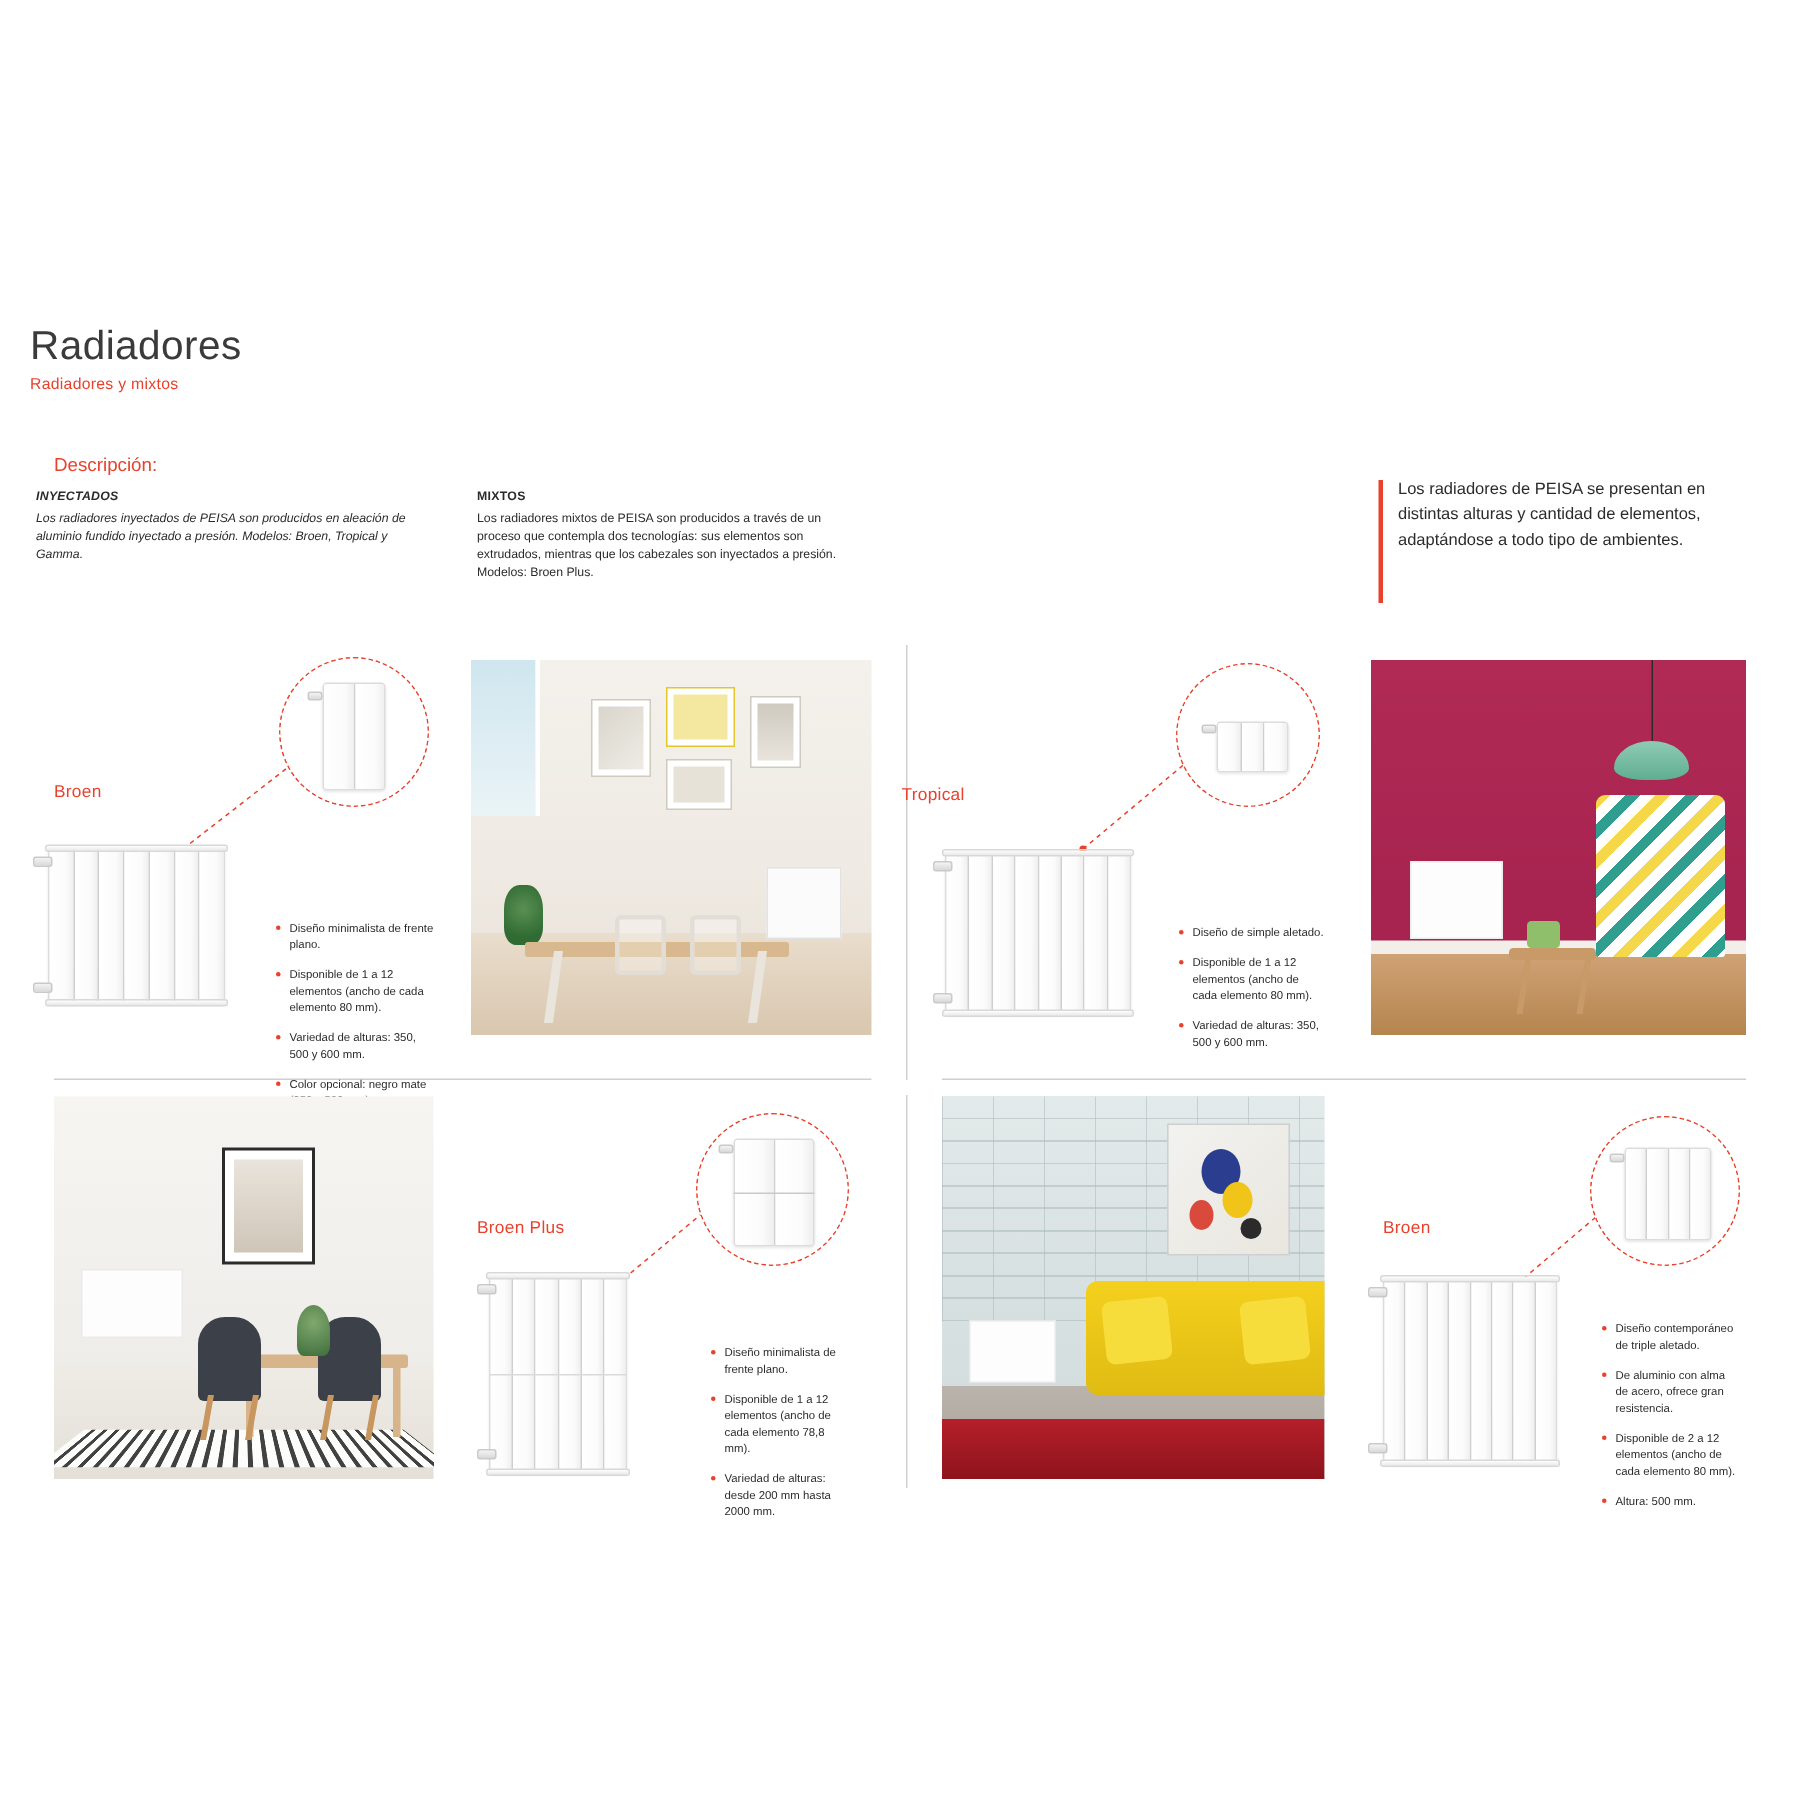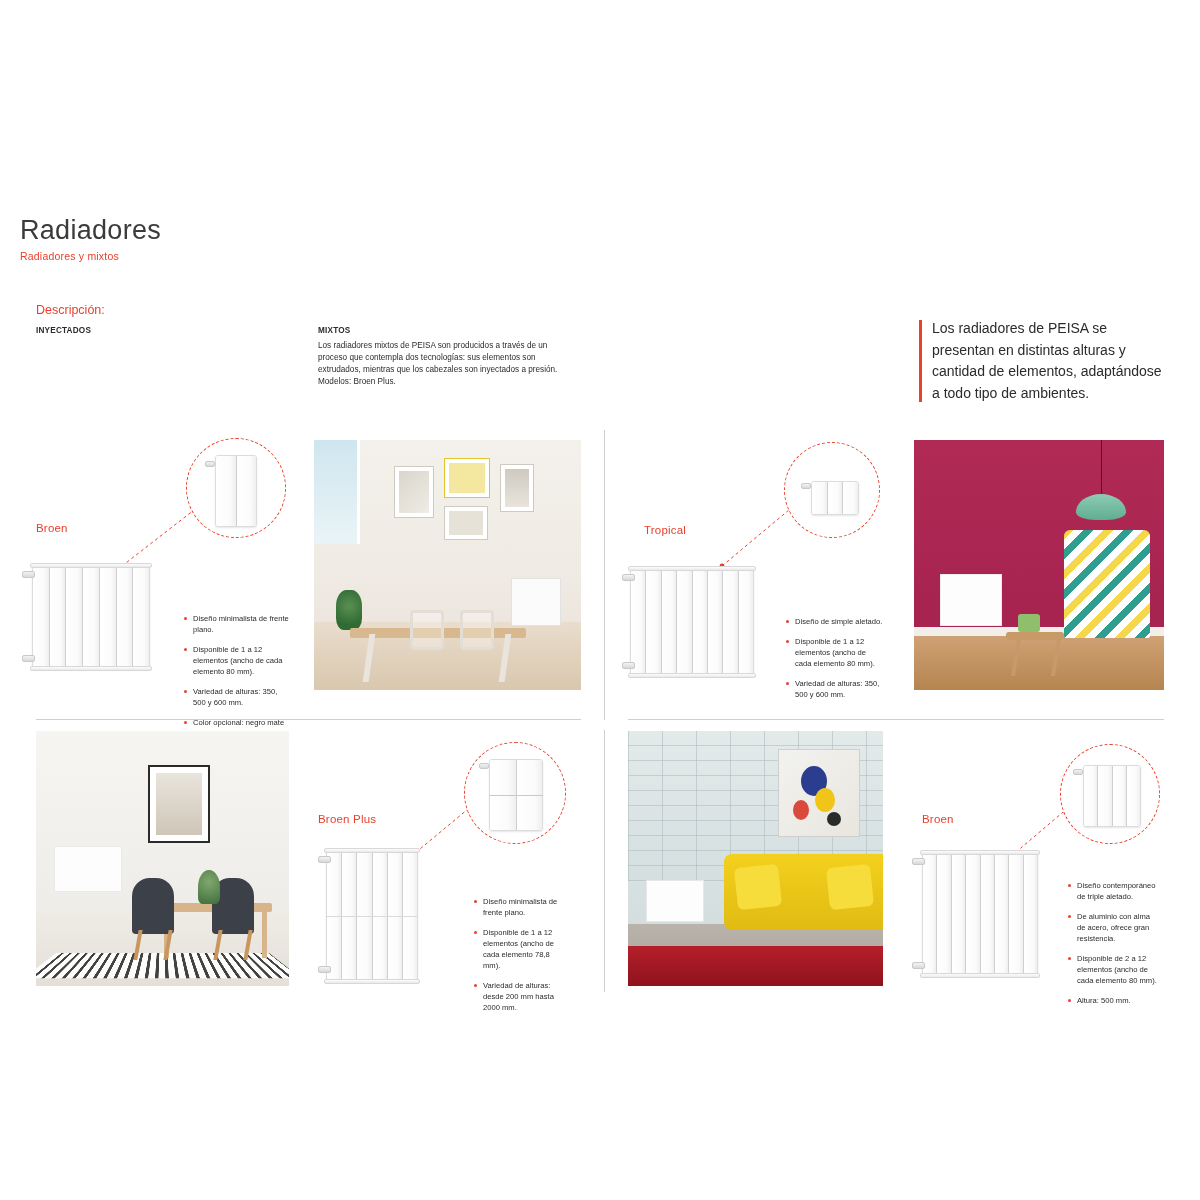--- a/index.html
+++ b/index.html
@@ -24,27 +24,27 @@
     font-size:10.5px; color:#e8412c; margin-top:4px; letter-spacing:0.2px;
   }
 
   .desc-head {
     position:absolute; left:36px; top:303px;
     font-size:12.5px; color:#e8412c;
   }
 
   .col { position:absolute; font-size:8.2px; line-height:1.45; color:#2b2b2b; }
   .col .h { font-weight:bold; font-size:8.2px; letter-spacing:0.2px; margin-bottom:3px; }
-  .col-1 { left:36px; top:325px; width:250px; }
+  .col-1 { left:24px; top:325px; width:250px;font-style:italic; }
   .col-2 { left:318px; top:325px; width:260px; }
 
   
   .quote {
     position:absolute; left:919px; top:318px; width:250px;
-    padding-left:13px; font-size:14px; line-height:1.55; color:#2b2b2b;
+    padding-left:13px; font-size:11px; line-height:1.55; color:#2b2b2b;
   }
   .quote:before {
     content:""; position:absolute; left:0; top:2px; width:2.5px; height:82px;
     background:#e8412c;
   }
 
   
   .divider-v {
     position:absolute; left:604px; top:430px; width:1px; height:290px;
     background:#cfcfcf;
@@ -198,20 +198,21 @@
 
   <div class="title-block">
     <div class="title">Radiadores</div>
     <div class="subtitle">Radiadores y mixtos</div>
   </div>
 
   <div class="desc-head">Descripción:</div>
 
   <div class="col col-1">
     <div class="h">INYECTADOS</div>
+    <div>Los radiadores inyectados de PEISA son producidos en aleación de aluminio fundido inyectado a presión. Modelos: Broen, Tropical y Gamma.</div>
   </div>
 
   <div class="col col-2">
     <div class="h">MIXTOS</div>
     <div>Los radiadores mixtos de PEISA son producidos a través de un proceso que contempla dos tecnologías: sus elementos son extrudados, mientras que los cabezales son inyectados a presión. Modelos: Broen Plus.</div>
   </div>
 
   <div class="quote">Los radiadores de PEISA se presentan en distintas alturas y cantidad de elementos, adaptándose a todo tipo de ambientes.</div>
 
   <div class="divider-v"></div>
@@ -284,21 +285,21 @@
       </div>
     <div class="plant"></div>
     <div class="table"></div>
     <div class="leg" style="left:52px;"></div>
     <div class="leg" style="left:188px;"></div>
     <div class="chair" style="left:96px;"></div>
     <div class="chair" style="left:146px;"></div>
     <div class="rad-small"></div>
   </div>
 
-  <div class="label" style="left:644px; top:524px;">Tropical</div>
+  <div class="label" style="left:601px; top:524px;">Tropical</div>
 
   <div class="leader" style="left:720px; top:470px; width:120px; height:100px;">
     <svg width="120" height="100" viewBox="0 0 120 100">
       <path d="M2 96 L88 24" stroke="#e8412c" stroke-width="1" stroke-dasharray="3,3" fill="none"></path>
       <circle cx="2" cy="96" r="2.4" fill="#e8412c"></circle>
     </svg>
   </div>
 
   <div class="callout" style="left:784px; top:442px; width:96px; height:96px;">
     <div class="rad" style="left:26px; top:38px; width:48px; height:34px;">

